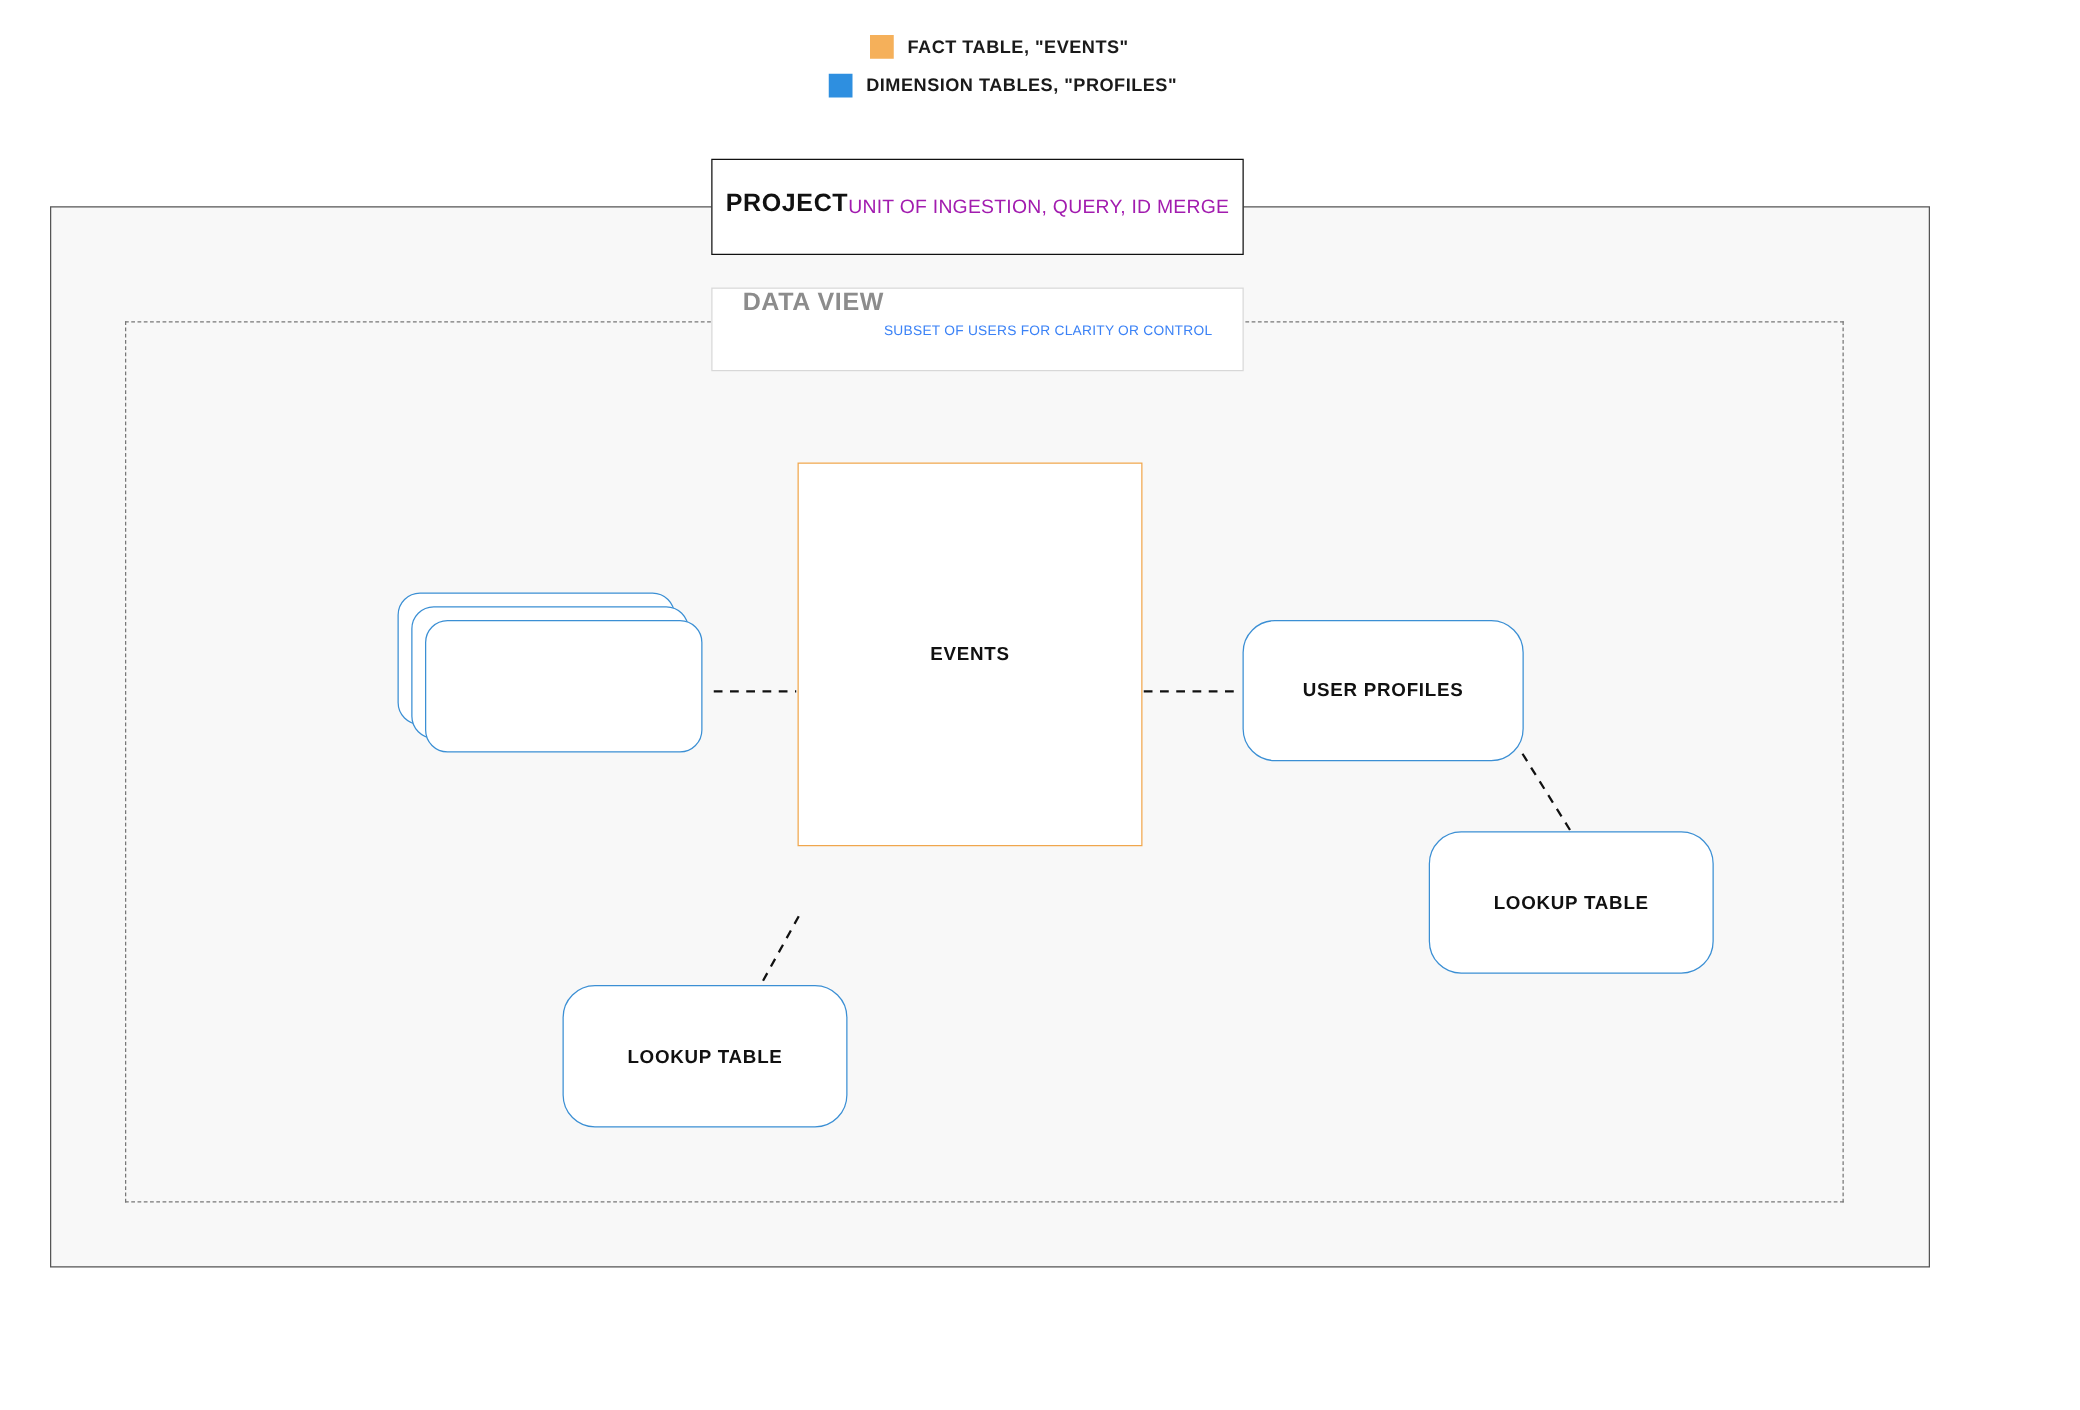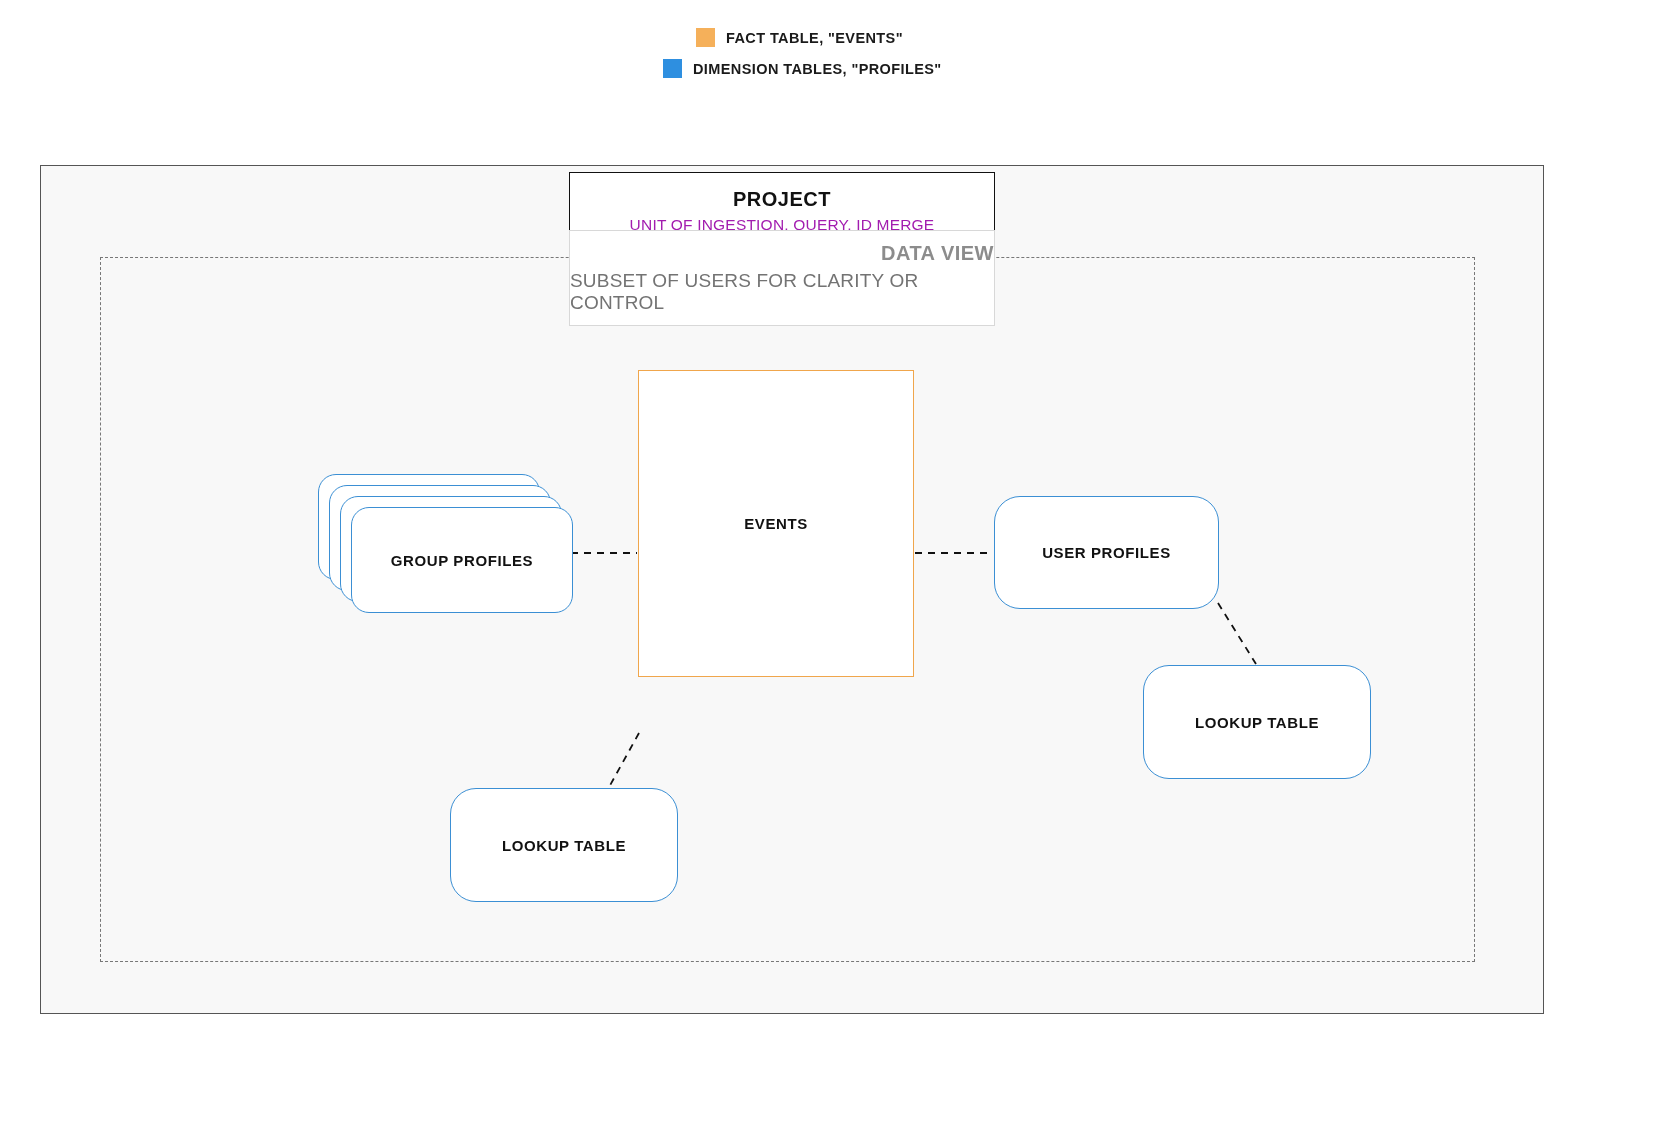--- a/index.html
+++ b/index.html
@@ -78,63 +78,62 @@
   .project-title {
     position: absolute;
     left: 569px;
     top: 127px;
     width: 426px;
     height: 77px;
     background: #ffffff;
     border: 1.8px solid #111;
     box-sizing: border-box;
     display: flex;
-    flex-direction: column;
+    flex-direction: row;
     align-items: center;
     justify-content: center;
-    margin-top: 45px;
   }
   .project-title .t-main {
     font-size: 20px;
     font-weight: bold;
     color: #111;
     letter-spacing: 0.5px;
     margin-bottom: 5px;
   }
   .project-title .t-sub {
     font-size: 15.5px;
     color: #a21caf;
     letter-spacing: 0.2px;
   }
 
   .dataview-title {
     position: absolute;
     left: 569px;
     top: 230px;
     width: 426px;
-    height: 96px;
+    height: 67px;
     background: #ffffff;
     border: 1.2px solid #d8d8d8;
     box-sizing: border-box;
     display: flex;
-    flex-direction: column;
-    align-items: flex-end;
+    align-items: flex-start;
     justify-content: center;
   }
   .dataview-title .t-main {
     font-size: 20px;
     font-weight: bold;
     color: #8c8c8c;
     letter-spacing: 0.5px;
     margin-bottom: 5px;
   }
   .dataview-title .t-sub {
-    font-size: 19px;
-    color: #737373;
+    font-size: 11px;
+    color: #3b82f6;
     letter-spacing: 0.2px;
+    margin-top: 28px;
   }
 
   
   .node {
     position: absolute;
     background: #ffffff;
     box-sizing: border-box;
     display: flex;
     align-items: center;
     justify-content: center;
@@ -221,23 +220,20 @@
   </svg>
 
   <div class="node events-node">
     <span class="node-label">EVENTS</span>
   </div>
 
   <div class="group-profiles-stack">
     <div class="stack-card c1"></div>
     <div class="stack-card c2"></div>
     <div class="stack-card c3"></div>
-    <div class="stack-card c4">
-      <span class="node-label">GROUP PROFILES</span>
-    </div>
   </div>
 
   <div class="node dim-node user-profiles-node">
     <span class="node-label">USER PROFILES</span>
   </div>
 
   <div class="node dim-node lookup-right-node">
     <span class="node-label">LOOKUP TABLE</span>
   </div>
 

